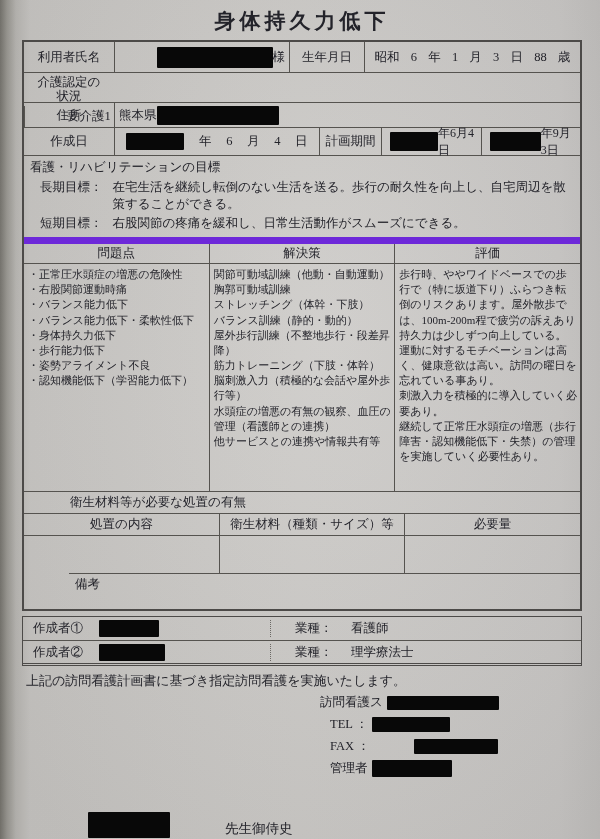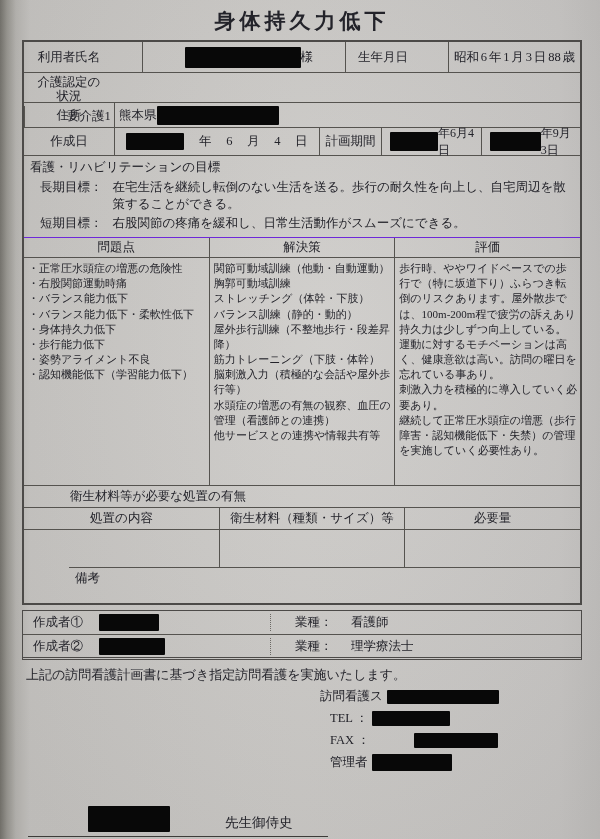--- a/index.html
+++ b/index.html
@@ -15,21 +15,21 @@
   }
   .paper { padding:4px 18px 0 22px; }
 
   .title { text-align:center; font-size:21px; font-weight:bold; letter-spacing:4px; padding:3px 0 5px 0; }
 
   .redact { display:inline-block; background:#080808; vertical-align:middle; border-radius:1px; }
 
   
   .frame { border:2px solid #4c4a48; }
   .row { display:flex; border-top:1px solid #55534f; align-items:stretch; }
-  .row:first-child { border-top:none;gap:28px; }
+  .row:first-child { border-top:none; }
   .cell { border-left:1px solid #55534f; padding:2px 4px; }
   .cell:first-child { border-left:none; }
   .lab { display:flex; align-items:center; justify-content:center; text-align:center; font-size:12.5px; }
   .val { display:flex; align-items:center; font-size:12.5px; }
 
   .r-name   { height:30px; }
   .r-care   { height:30px;flex-direction:column; }
   .r-addr   { height:25px; }
   .r-date   { height:28px; }
 
@@ -41,21 +41,21 @@
   .c-addr-val { flex:1; }
   .c-created { width:205px; justify-content:space-around; }
   .c-period-lab { width:62px; }
   .c-pstart, .c-pend { flex:1; justify-content:flex-start; padding-left:8px; font-size:12px; }
 
   .goals { border-top:1px solid #55534f; padding:2px 6px 4px 6px; font-size:12.5px; }
   .goals .g-head { padding:1px 0 2px 0; }
   .goal-line { display:flex; padding:1px 0 1px 10px; }
   .goal-line .g-lab { white-space:nowrap; margin-right:10px; }
 
-  .plan-head { display:flex; border-top:1px solid #6d28d9; }
+  .plan-head { display:flex; border-top:7px solid #6d28d9; }
   .plan-head .cell { flex:1; text-align:center; font-size:12.5px; padding:1px 2px; }
   .plan-body { display:flex; border-top:1px solid #55534f; min-height:228px; }
   .plan-body .cell { flex:1; font-size:11px; line-height:1.38; padding:3px 3px 4px 4px; }
   .plan-body .li { text-indent:0; }
   .problems .li::before { content:"・"; }
   .para { margin:0; }
 
   .hyg-head { border-top:1px solid #55534f; font-size:12.5px; padding:2px 0 2px 46px; }
   .hyg-cols { display:flex; border-top:1px solid #55534f; }
   .hyg-cols .cell { text-align:center; font-size:12.5px; padding:2px; }

